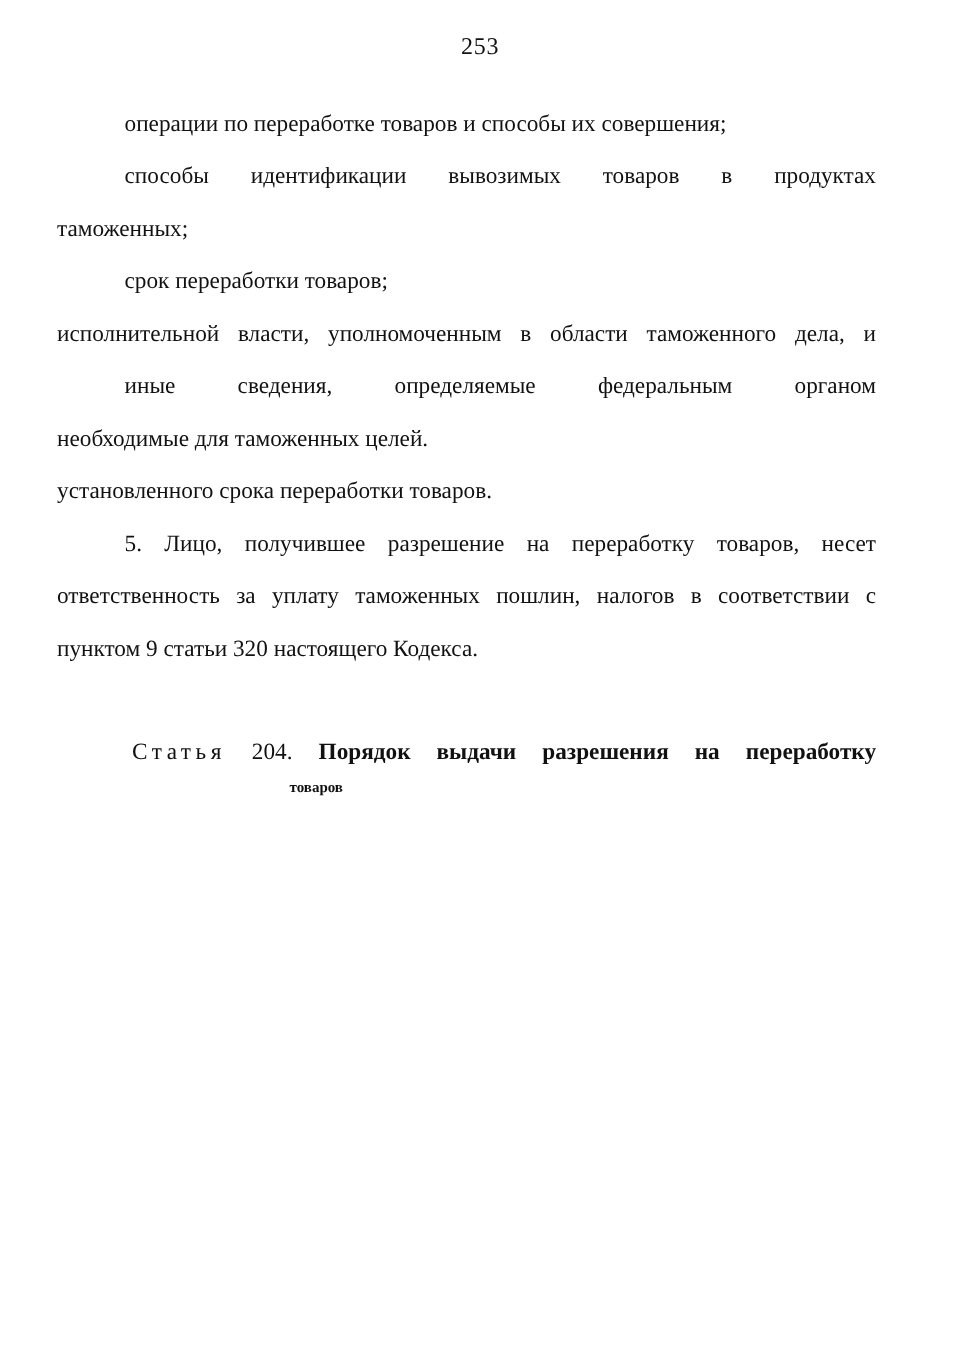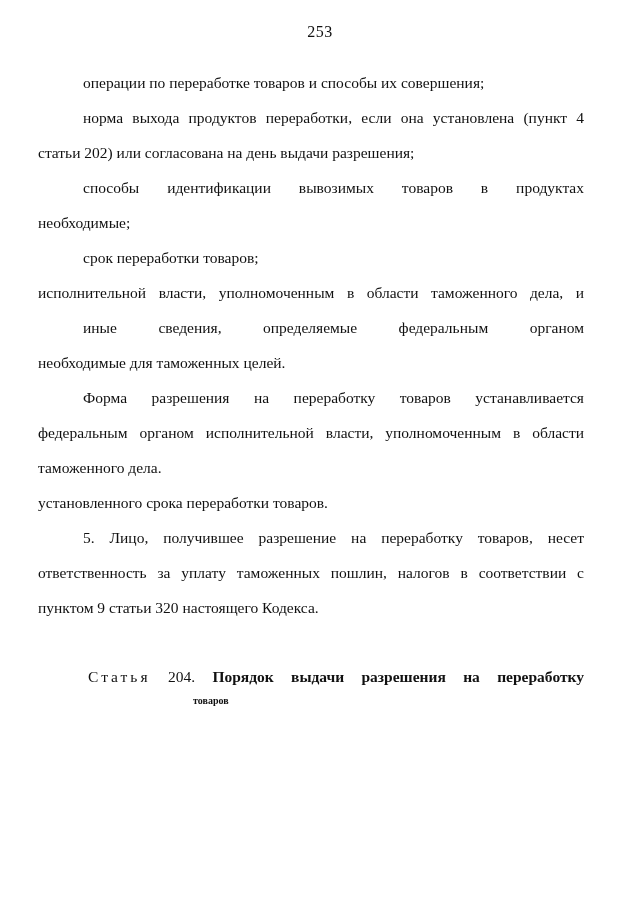--- a/index.html
+++ b/index.html
@@ -67,45 +67,36 @@
 <div class="page">
 
   <div class="page-number">253</div>
 
   <div class="content">
 
     <div class="paragraph">
       <div class="line indent">операции по переработке товаров и способы их совершения;</div>
     </div>
 
-    <div class="paragraph">
-      <div class="line indent j">норма выхода продуктов переработки, если она установлена (пункт 4</div>
-      <div class="line">статьи 202) или согласована на день выдачи разрешения;</div>
-    </div>
 
     <div class="paragraph">
       <div class="line indent j">способы идентификации вывозимых товаров в продуктах</div>
-      <div class="line">необходимые;</div>
+      <div class="line">таможенных;</div>
     </div>
 
     <div class="paragraph">
       <div class="line indent">срок переработки товаров;</div>
     </div>
 
     <div class="paragraph">
       <div class="line j">исполнительной власти, уполномоченным в области таможенного дела, и</div>
       <div class="line indent j">иные сведения, определяемые федеральным органом</div>
       <div class="line">необходимые для таможенных целей.</div>
     </div>
 
-    <div class="paragraph">
-      <div class="line indent j">Форма разрешения на переработку товаров устанавливается</div>
-      <div class="line j">федеральным органом исполнительной власти, уполномоченным в области</div>
-      <div class="line">таможенного дела.</div>
-    </div>
 
     <div class="paragraph">
       <div class="line">установленного срока переработки товаров.</div>
     </div>
 
     <div class="paragraph">
       <div class="line indent j">5. Лицо, получившее разрешение на переработку товаров, несет</div>
       <div class="line j">ответственность за уплату таможенных пошлин, налогов в соответствии с</div>
       <div class="line">пунктом 9 статьи 320 настоящего Кодекса.</div>
     </div>

